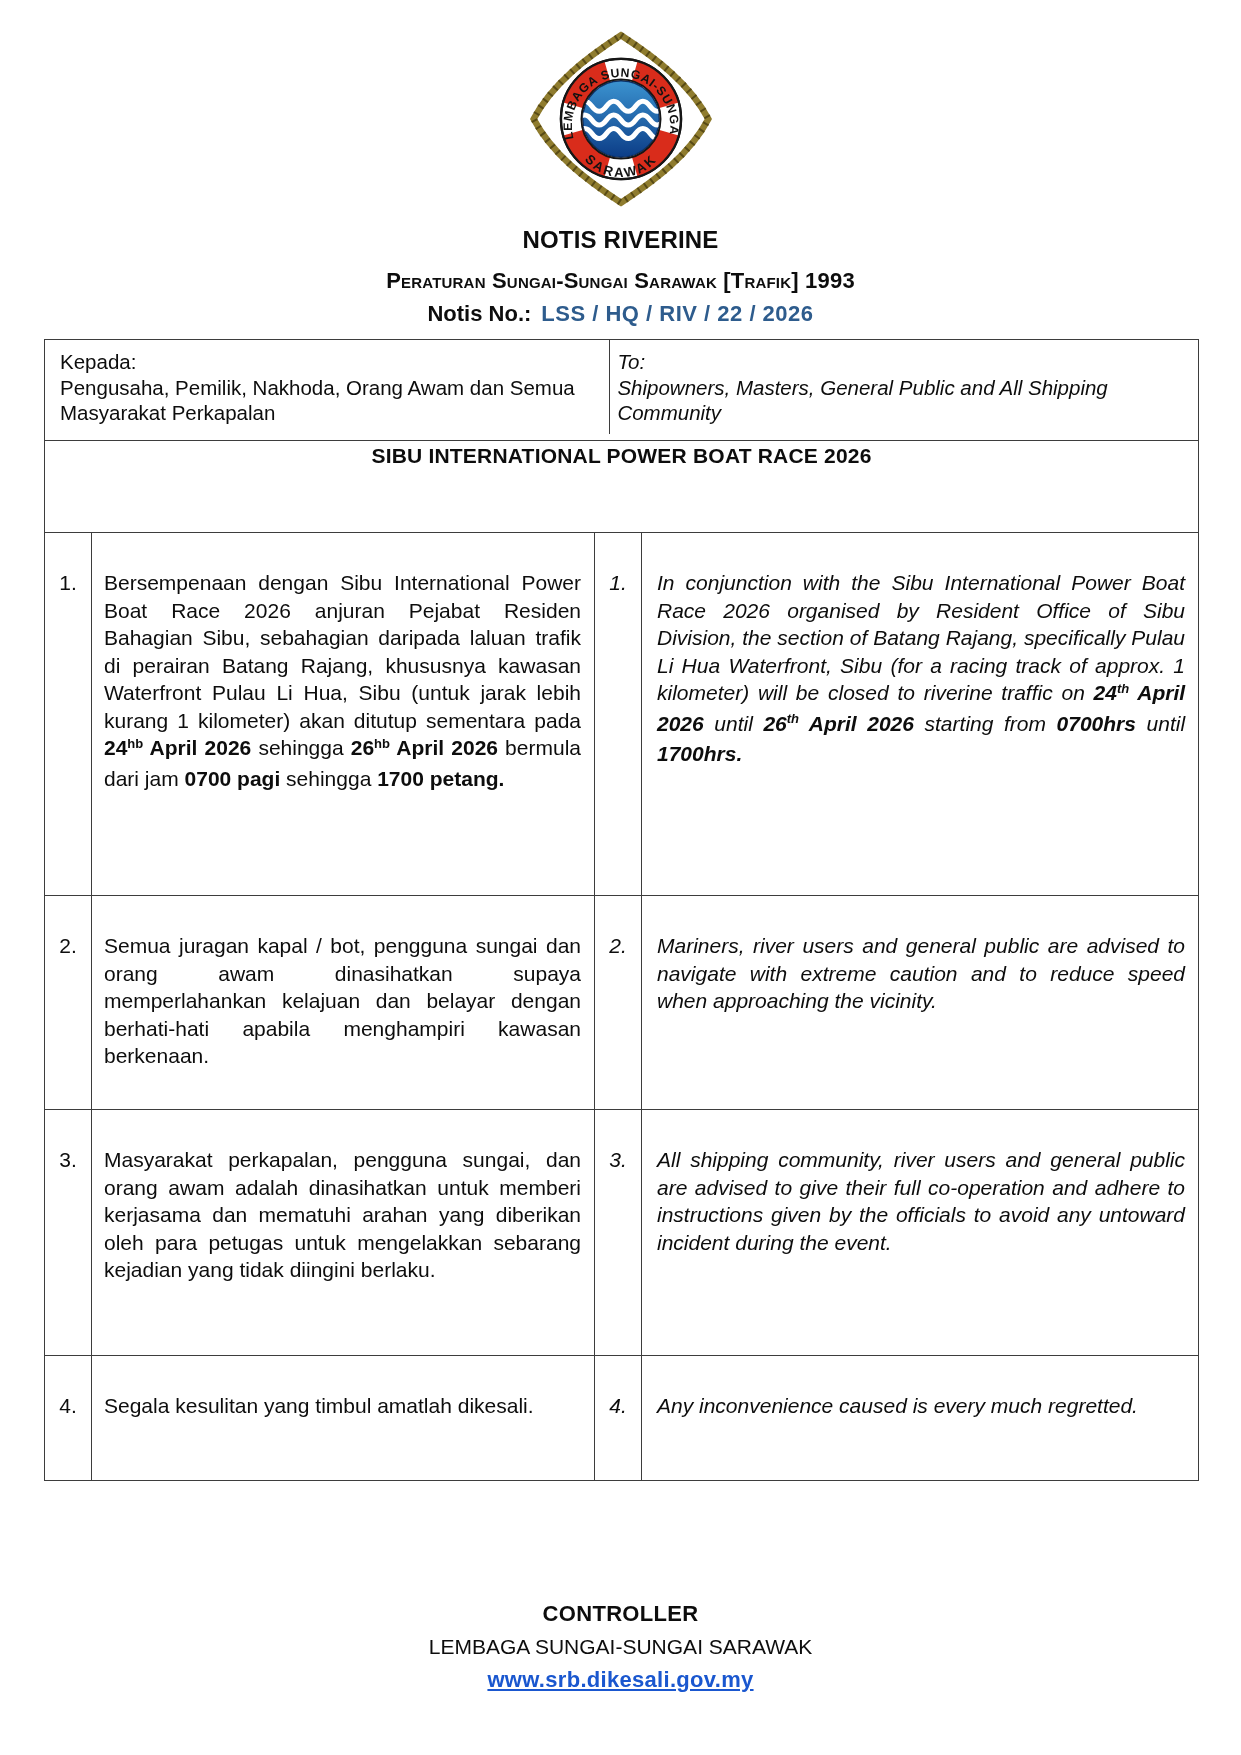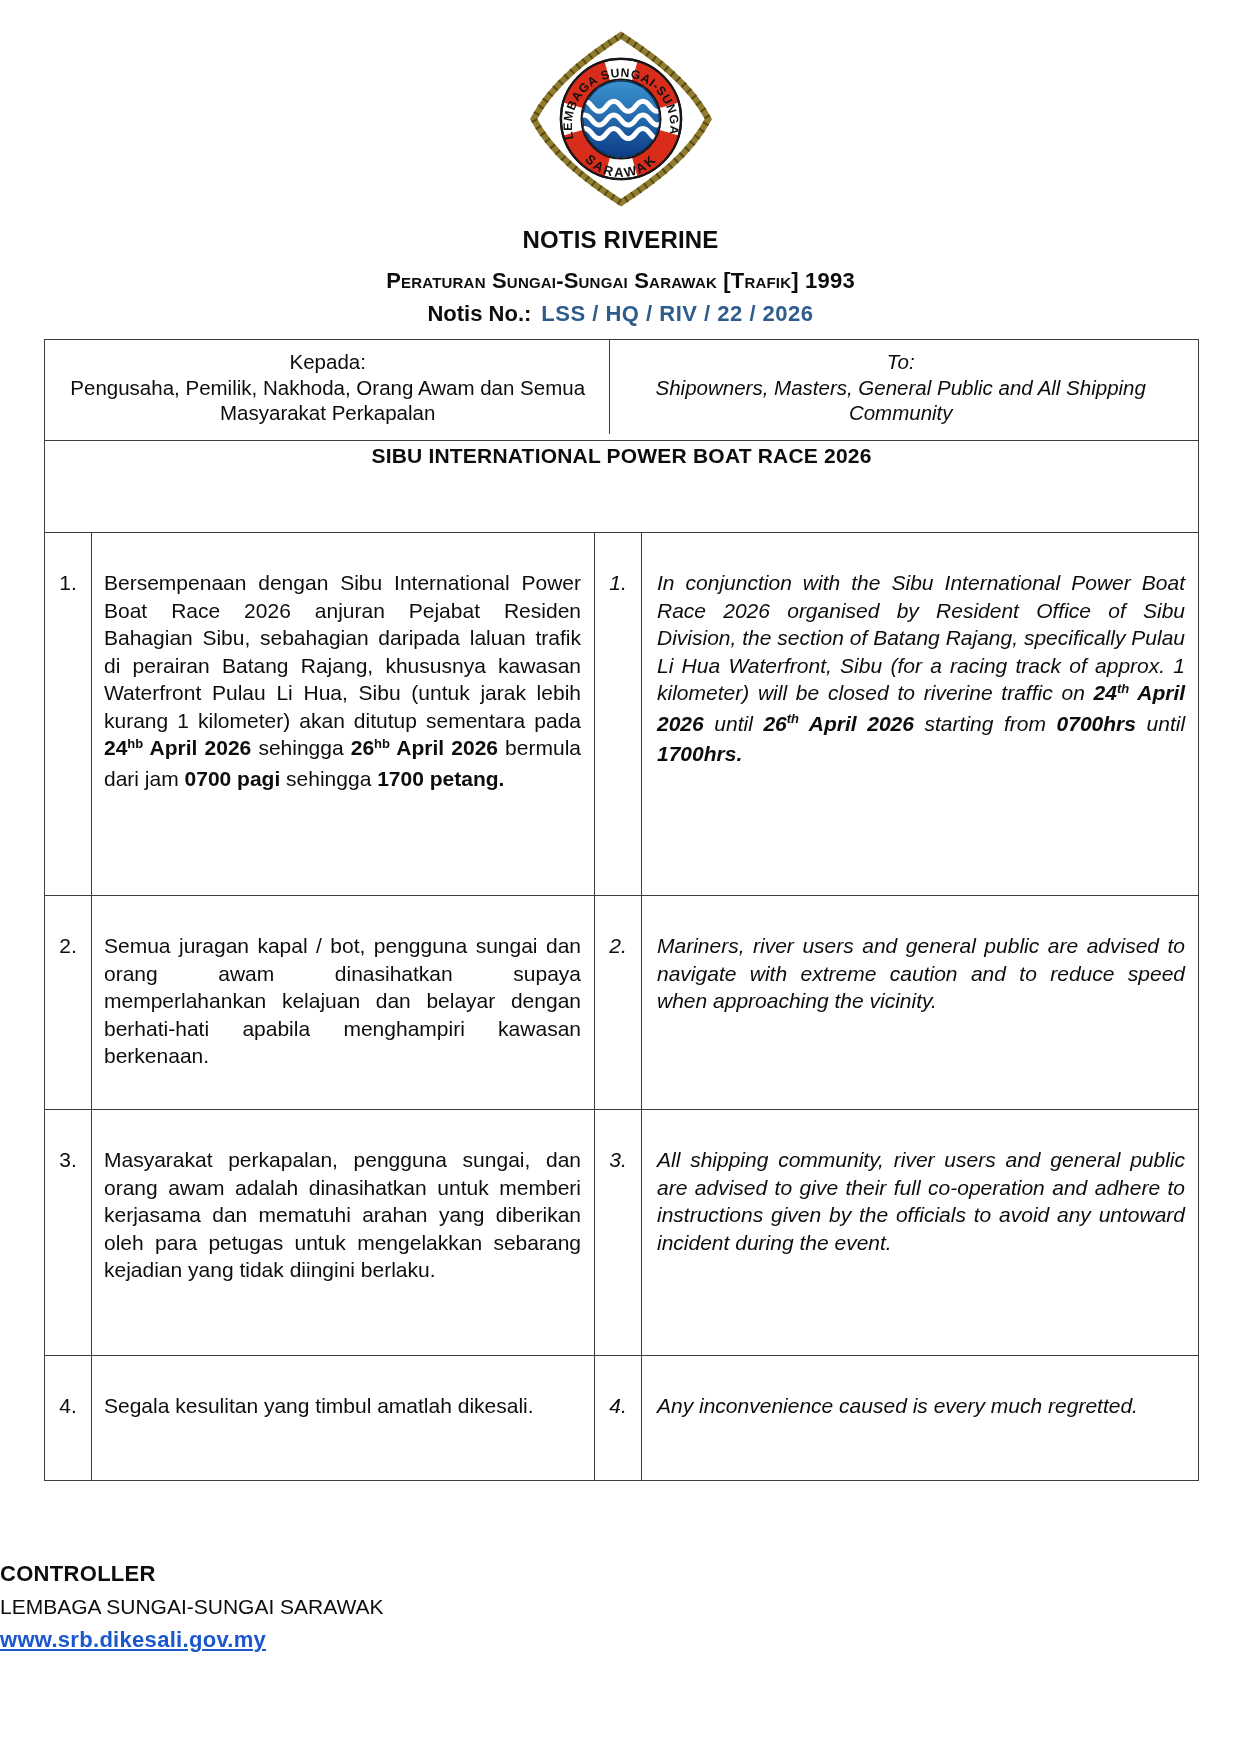--- a/index.html
+++ b/index.html
@@ -52,21 +52,21 @@
     font-size:21px;
     line-height:27.5px;
   }
   tr.r-kepada{ height:101px; }
   tr.r-subject{ height:92px; }
   tr.r-item1{ height:363px; }
   tr.r-item2{ height:214px; }
   tr.r-item3{ height:246px; }
   tr.r-item4{ height:125px; }
   td.addr-cell{ padding:0; }
-  .addr-flex{ display:flex; width:100%; height:100%;text-align:center; }
+  .addr-flex{ display:flex; width:100%; height:100%; }
   .addr-col{ padding:9px 14px 8px 15px; line-height:25.5px; font-size:20.5px; box-sizing:border-box;}
   .addr-col.my{ flex:0 0 48.95%; }
   .addr-col.en{ flex:1 1 auto; border-left:1.5px solid #3d3d3d; font-style:italic; padding-left:7px;}
   td.subject-cell{
     text-align:center;
     vertical-align:middle;
     font-weight:bold;
     font-size:22px;
     letter-spacing:0.2px;
   }
@@ -82,22 +82,22 @@
   }
   td.body-en{
     padding:36px 13px 12px 15px;
     text-align:justify;
     font-style:italic;
   }
   .b{ font-weight:bold; }
   sup{ font-size:0.62em; vertical-align:baseline; position:relative; top:-0.55em;margin-top:44px; }
   
   .footer{
-    margin-top:76px;
-    text-align:left;
+    margin-top:116px;
+    text-align:center;
     line-height:33px;
   }
   .footer .signatory{ font-size:22px; font-weight:bold; letter-spacing:0.3px;}
   .footer .org{ font-size:21px; }
   .footer .site a{
     color:#1a57cf;
     font-size:22px;
     font-weight:bold;
     text-decoration:underline;
     letter-spacing:0.3px;

